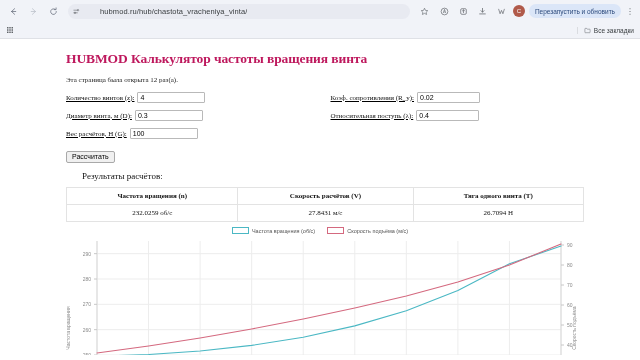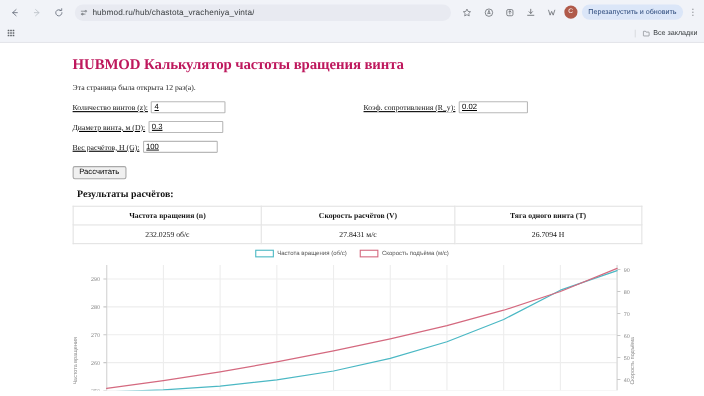--- a/index.html
+++ b/index.html
@@ -36,21 +36,21 @@
   .nav-btn.disabled { color: #bcc1c9; }
 
   #omnibox {
     flex: 1 1 auto;
     height: 15px;
     background: #e8eaf1;
     border-radius: 8px;
     display: flex;
     align-items: center;
     padding: 0 5px;
-    gap: 4px;
+    gap: 20px;
     margin: 0 3px;
     min-width: 0;
   }
   #site-icon { color: #5f6368; flex: 0 0 auto; display:flex; }
   #url-text {
     font-size: 7.5px;
     color: #3c4043;
     white-space: nowrap;
     overflow: hidden;
     text-overflow: ellipsis;
@@ -179,23 +179,23 @@
     border-radius: 2px;
     padding: 1.5px 5px;
     margin-top: 4px;
     cursor: pointer;
     align-self: flex-start;
   }
 
   #results-heading {
     font-family: "Liberation Serif", serif;
     font-size: 9px;
-    font-weight: bold;
+    font-weight: normal;
     color: #111;
-    margin: 8px 0 6px 4px;
+    margin: 8px 0 6px 16px;
   }
 
   #results-table {
     width: 518px;
     border-collapse: collapse;
     font-family: "Liberation Serif", serif;
   }
   #results-table th, #results-table td {
     border: 1px solid #e3e3e3;
     text-align: center;
@@ -351,20 +351,24 @@
         <div class="field-row">
           <span class="field-label">Вес расчётов, Н (G):</span>
           <input class="field-input" type="text" value="100" style="">
         </div>
       </div>
 
       <div class="form-col" id="form-col-right">
         <div class="field-row">
           <span class="field-label">Коэф. сопротивления (R_y):</span>
           <input class="field-input" type="text" value="0.02" style="">
+        </div>
+        <div class="field-row">
+          <span class="field-label">Относительная поступь (λ):</span>
+          <input class="field-input" type="text" value="0.4" style="">
         </div>
       </div>
     </div>
 
     <button id="calc-button">Рассчитать</button>
 
     <h2 id="results-heading">Результаты расчётов:</h2>
 
     <table id="results-table">
       <thead>

